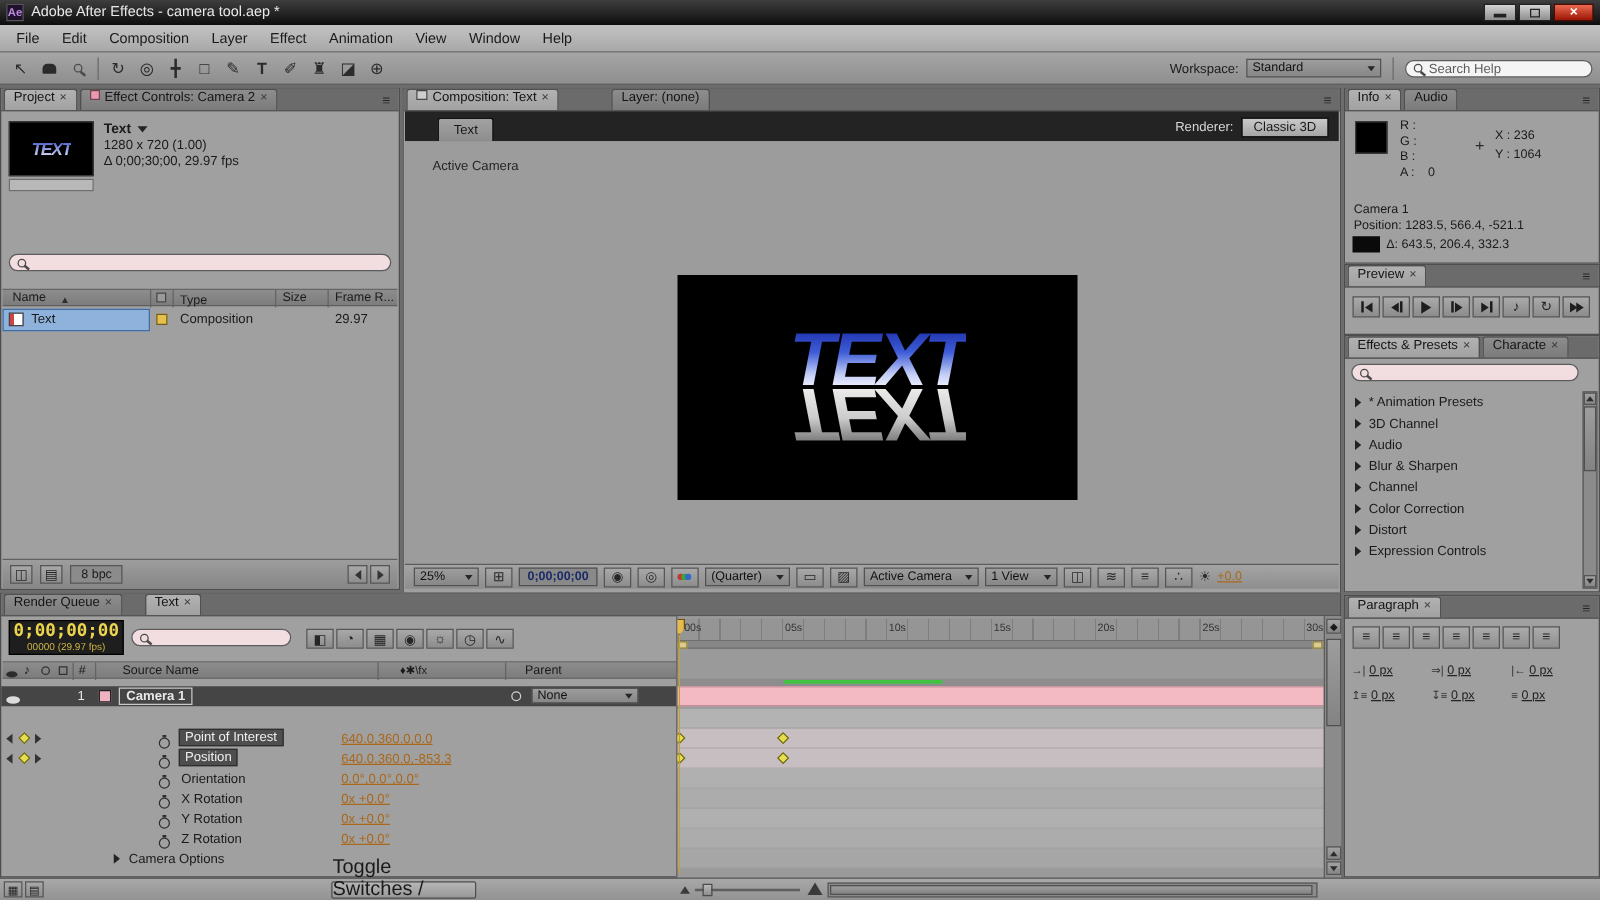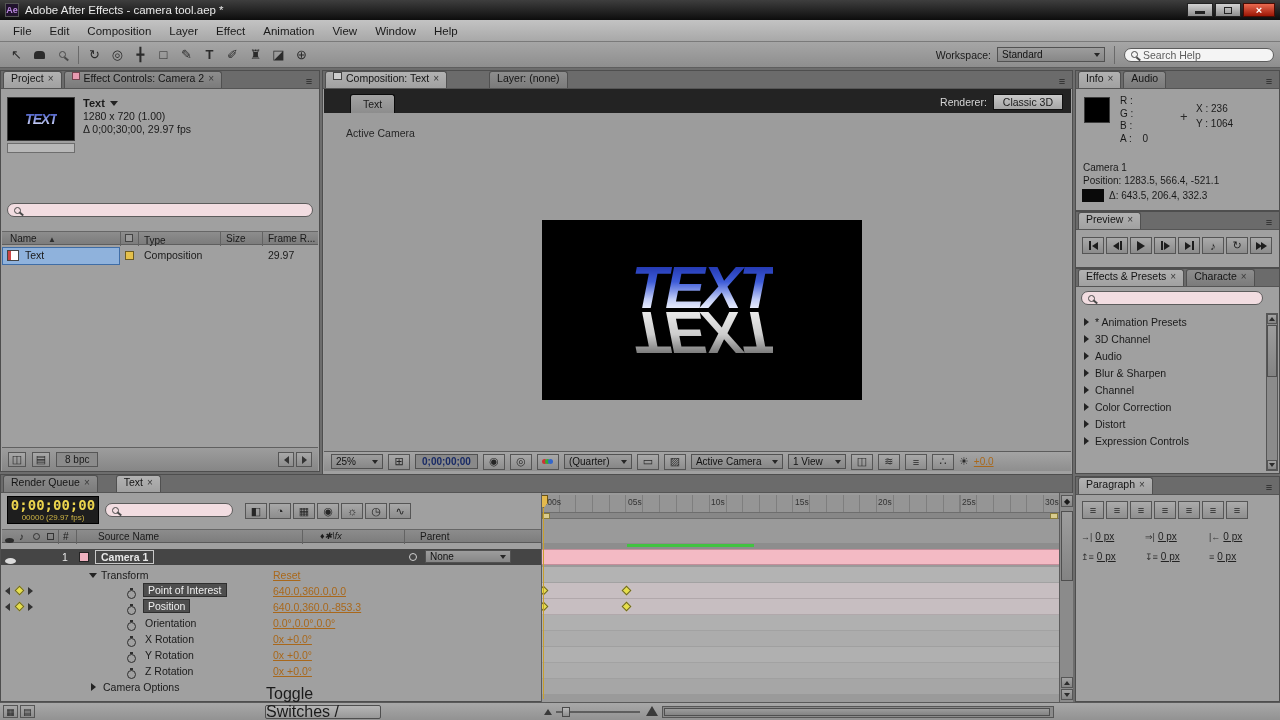--- a/index.html
+++ b/index.html
@@ -438,39 +438,34 @@
   <div class="abs" style="left:1px;top:54px;width:539px;height:14px;background:linear-gradient(#8c8c8c,#7d7d7d);border-top:1px solid #666;border-bottom:1px solid #5a5a5a;font-size:10px">
     <span class="abs" style="left:3px;top:4px"><span class="eye" style="width:9px;height:5px"></span></span>
     <span class="abs" style="left:17px;top:1px">♪</span>
     <span class="abs" style="left:31px;top:3px;width:7px;height:7px;border:1px solid #333;border-radius:50%"></span>
     <span class="abs" style="left:45px;top:3px;width:7px;height:7px;border:1px solid #333"></span>
     <span class="abs" style="left:56px;top:0;width:1px;height:14px;background:#636363"></span>
     <span class="abs" style="left:61px;top:1px">#</span>
     <span class="abs" style="left:74px;top:0;width:1px;height:14px;background:#636363"></span>
     <span class="abs" style="left:96px;top:1px">Source Name</span>
     <span class="abs" style="left:300px;top:0;width:1px;height:14px;background:#636363"></span>
-    <span class="abs" style="left:318px;top:1px;font-size:9px;font-style:italic">♦✱\fx</span>
+    <span class="abs" style="left:318px;top:1px;font-size:9px;">♦✱\fx</span>
     <span class="abs" style="left:402px;top:0;width:1px;height:14px;background:#636363"></span>
     <span class="abs" style="left:418px;top:1px">Parent</span>
   </div>
 
   <div class="tl-row" style="top:74px;background:#454545;color:#e8e8e8">
     <span class="abs" style="left:4px;top:5px"><span class="eye" style="background:#dcdcdc"></span></span>
     <span class="abs" style="left:61px;top:2px">1</span>
     <span class="abs" style="left:78px;top:3px;width:10px;height:10px;background:#efb2c0;border:1px solid #222"></span>
     <span class="abs" style="left:94px;top:1px;border:1px solid #c9c9c9;padding:0 5px;font-weight:bold">Camera 1</span>
     <span class="abs" style="left:408px;top:4px;width:8px;height:8px;border:1.5px solid #d0d0d0;border-radius:50%"></span>
     <span class="dd abs" style="left:424px;top:1px;width:86px;height:13px;justify-content:space-between">None</span>
   </div>
 
-  <div class="tl-row" style="top:92px">
-    <span class="abs twirl-d" style="left:88px;top:6px"></span>
-    <span class="abs" style="left:100px;top:2px">Transform</span>
-    <span class="abs prop-val oval" style="top:2px">Reset</span>
-  </div>
 
   <div class="tl-row" style="top:108px">
     <span class="abs tri-l" style="left:4px;top:4px"></span>
     <span class="kf" style="left:15px;top:4px;position:absolute"></span>
     <span class="abs tri-r" style="left:27px;top:4px"></span>
     <span class="abs stopwatch" style="left:126px;top:3px"></span>
     <span class="abs sel-label" style="left:142px;top:0">Point of Interest</span>
     <span class="abs prop-val oval" style="top:2px">640.0,360.0,0.0</span>
   </div>
 

